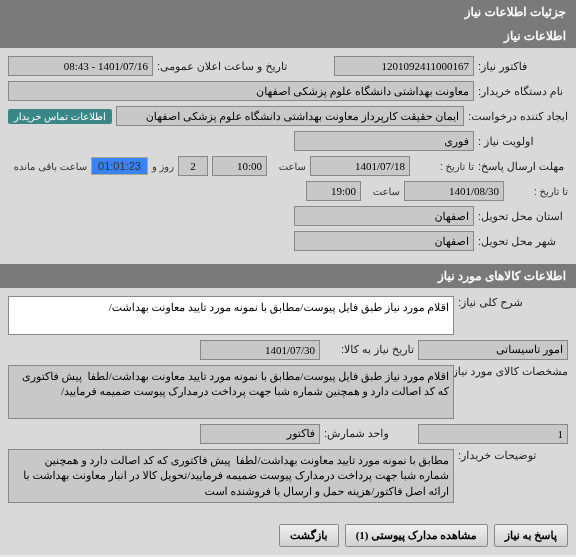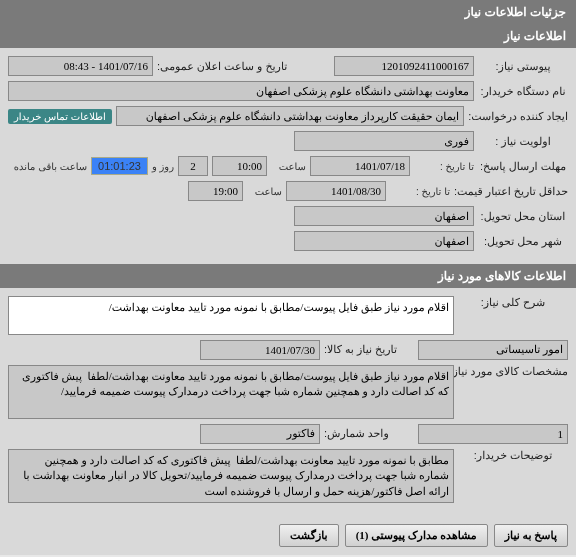--- a/index.html
+++ b/index.html
@@ -1,20 +1,20 @@
 <!DOCTYPE html>
 <html dir="rtl" lang="fa"><head>
 <meta charset="utf-8">
 <style>
 * { box-sizing: border-box; margin: 0; padding: 0; }
 body { font-family: Tahoma, Arial, sans-serif; font-size: 11px; background: #e8e8e8; direction: rtl; width: 576px; }
 .section-header { background: #7a7a7a; color: #fff; padding: 5px 10px; font-size: 12px; font-weight: bold; }
 .form-body { background: #d9d9d9; padding: 8px; }
 .row { display: flex; align-items: center; margin-bottom: 5px; gap: 4px; }
-.label { white-space: nowrap; font-size: 11px; color: #222; min-width: 90px; text-align: center; }
+.label { white-space: nowrap; font-size: 11px; color: #222; min-width: 90px; text-align: left; }
 .label-sm { min-width: 60px; }
 .label-xs { min-width: 35px; }
 .input-gray { background: #c8c8c8; border: 1px solid #888; padding: 2px 4px; font-size: 11px; height: 20px; font-family: Tahoma; direction: rtl; }
 .textarea { background: #fff; border: 1px solid #888; padding: 3px 4px; font-size: 11px; font-family: Tahoma; direction: rtl; resize: none; width: 100%; line-height: 1.4; }
 .textarea-gray { background: #c8c8c8; border: 1px solid #888; padding: 3px 4px; font-size: 11px; font-family: Tahoma; direction: rtl; resize: none; width: 100%; line-height: 1.4; }
 .contact-badge { background: #3b8686; color: #fff; padding: 2px 6px; font-size: 10px; border-radius: 2px; cursor: pointer; white-space: nowrap; }
 .countdown { background: #3b82f6; border: 1px solid #aa8; padding: 2px 6px; font-size: 11px; color: #333; }
 .small-txt { font-size: 10px; color: #333; white-space: nowrap; }
 .btn { background: linear-gradient(#f0f0f0,#d0d0d0); border: 1px solid #888; padding: 4px 10px; font-size: 11px; font-family: Tahoma; cursor: pointer; border-radius: 2px; font-weight: bold; }
 .btn-row { display: flex; gap: 6px; justify-content: flex-start; padding: 8px; background: #d9d9d9; }
@@ -26,21 +26,21 @@
 <body>
 
 <div class="section-header">جزئیات اطلاعات نیاز</div>
 
 <div class="section-header">اطلاعات نیاز</div>
 
 <div class="form-body">
 
   <div class="row top-row">
     <div class="half">
-      <span class="label">پیوستی نیاز:</span>
+      <span class="label">فاکتور نیاز:</span>
       <input class="input-gray" style="width: 140px;" readonly="" value="1201092411000167">
     </div>
     <div class="half">
       <span class="label" style="min-width:130px">تاریخ و ساعت اعلان عمومی:</span>
       <input class="input-gray flex-fill" readonly="" value="1401/07/16 - 08:43" style="">
     </div>
   </div>
 
   <div class="row">
     <span class="label">نام دستگاه خریدار:</span>
@@ -64,21 +64,20 @@
     <input class="input-gray" style="width: 100px;" readonly="" value="1401/07/18">
     <span class="small-txt label-xs">ساعت</span>
     <input class="input-gray" style="width: 55px;" readonly="" value="10:00">
     <input class="input-gray" style="width: 30px; text-align: center;" readonly="" value="2">
     <span class="small-txt">روز و</span>
     <span class="countdown">01:01:23</span>
     <span class="small-txt">ساعت باقی مانده</span>
   </div>
 
   <div class="row">
-    <span class="label">حداقل تاریخ اعتبار قیمت:</span>
     <span class="small-txt label-sm">تا تاریخ :</span>
     <input class="input-gray" style="width: 100px;" readonly="" value="1401/08/30">
     <span class="small-txt label-xs">ساعت</span>
     <input class="input-gray" style="width: 55px;" readonly="" value="19:00">
   </div>
 
   <div class="row">
     <span class="label">استان محل تحویل:</span>
     <input class="input-gray" style="width: 180px;" readonly="" value="اصفهان">
   </div>
@@ -94,21 +93,21 @@
 
 <div class="form-body">
 
   <div class="row" style="align-items:flex-start">
     <span class="label" style="min-width:110px">شرح کلی نیاز:</span>
     <textarea class="textarea" rows="2" style="">اقلام مورد نیاز طبق فایل پیوست/مطابق با نمونه مورد تایید معاونت بهداشت/</textarea>
   </div>
 
   <div class="row">
     <input class="input-gray" style="width: 150px;" readonly="" value="امور تاسیساتی">
-    <span class="label" style="min-width:90px;text-align:left">تاریخ نیاز به کالا:</span>
+    <span class="label" style="min-width:90px;text-align:right">تاریخ نیاز به کالا:</span>
     <input class="input-gray" style="width: 120px;" readonly="" value="1401/07/30">
   </div>
 
   <div class="row" style="align-items:flex-start">
     <span class="label" style="min-width:110px">مشخصات کالای مورد نیاز:</span>
     <textarea class="textarea-gray" rows="3" readonly="" style="">اقلام مورد نیاز طبق فایل پیوست/مطابق با نمونه مورد تایید معاونت بهداشت/لطفا  پیش فاکتوری که کد اصالت دارد و همچنین شماره شبا جهت پرداخت درمدارک پیوست ضمیمه فرمایید/</textarea>
   </div>
 
   <div class="row">
     <input class="input-gray" style="width: 150px;" readonly="" value="1">

